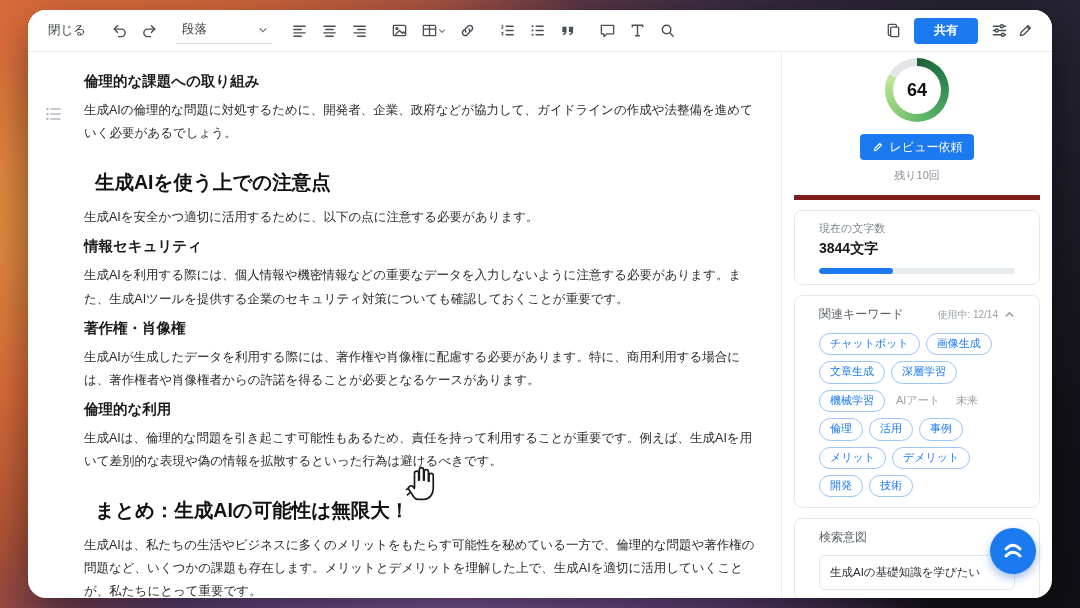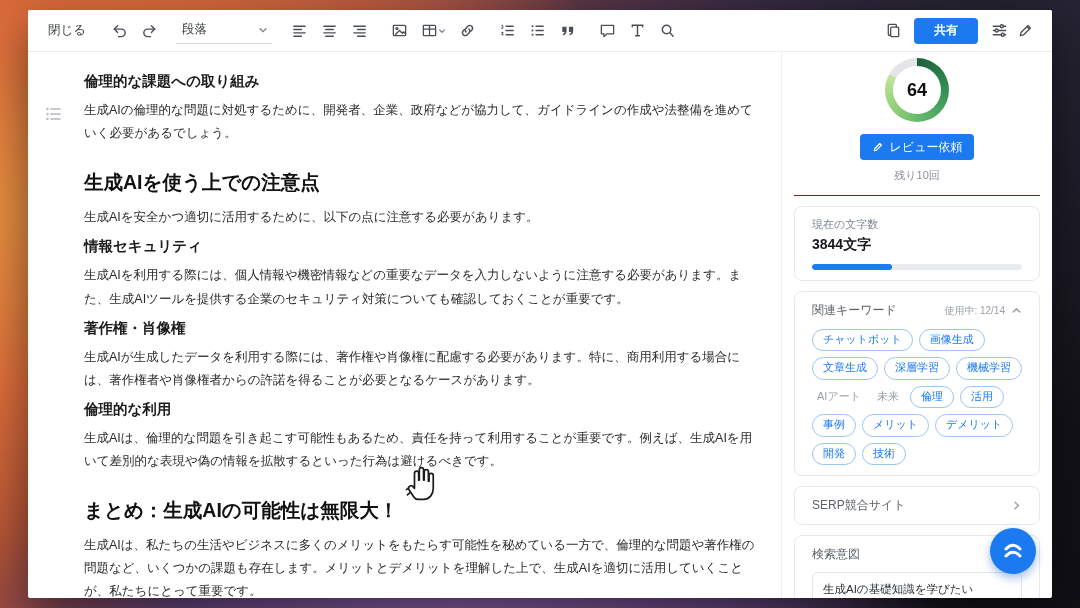--- a/index.html
+++ b/index.html
@@ -8,21 +8,21 @@
     font-family: "Liberation Sans", "DejaVu Sans", sans-serif;
     position: relative;
     background:
       radial-gradient(900px 600px at 8% 35%, #ef9b43 0%, #e2703d 30%, rgba(0,0,0,0) 65%),
       radial-gradient(700px 450px at 42% 108%, #9a6ab8 0%, #6d4a86 40%, rgba(0,0,0,0) 70%),
       radial-gradient(1100px 700px at 100% 0%, #262433 0%, rgba(0,0,0,0) 60%),
       linear-gradient(105deg, #b5502c 0%, #8a4548 35%, #4a3350 60%, #191820 85%, #101016 100%);
   }
   .window {
     position:absolute; left:28px; right:28px; top:10px; bottom:10px;
-    background:#fff; border-radius:2px; overflow:hidden;
+    background:#fff; border-radius:18px; overflow:hidden;
     box-shadow: 0 18px 50px rgba(0,0,0,.55);
     display:flex; flex-direction:column;justify-content:center;
   }
   
   .toolbar {
     height:42px; flex:0 0 42px; display:flex; align-items:center;
     padding:0 14px; border-bottom:1px solid #ededef; background:#fff;
     color:#4a4f55;
   }
   .tb-group { display:flex; align-items:center; gap:4px; margin-right:14px; }
@@ -44,50 +44,50 @@
     display:flex; align-items:center; margin:0 8px;
   }
   svg.icon { display:block; }
   
   .content { flex:1; display:flex; min-height:0; }
   .editor {
     flex:1; position:relative; padding:16px 20px 0 56px; overflow:hidden;
   }
   .doc { max-width:684px; color:#2b2b2b; }
   .doc h3 { font-size:14.5px; color:#1c1c1e; margin:7px 0 8px; }
-  .doc h2 { font-size:19.5px; color:#111; margin:24px 0 10px; }
+  .doc h2 { font-size:19.5px; color:#111; margin:24px 11px 10px; }
   .doc p  { font-size:12.5px; line-height:1.85; margin:8px 0; }
   .doc > :first-child { margin-top:4px; }
   .toc-icon { position:absolute; left:16px; top:52px; color:#b4b8be; cursor:pointer; }
   
   .cursor-hand { position:absolute; left:372px; top:408px; pointer-events:none; }
   
   .sidebar {
     width:271px; flex:0 0 271px; border-left:1px solid #ededef;
     padding:4px 12px 0; position:relative; overflow:hidden;
   }
-  .score-box { text-align:center; padding-bottom:12px; border-bottom:1px solid #7f1d1d; }
+  .score-box { text-align:center; padding-bottom:12px; border-bottom:5px solid #7f1d1d; }
   .donut {
     width:64px; height:64px; border-radius:50%; margin:2px auto 0;
     background:conic-gradient(from 0deg, #1e5e3c 0deg, #2e8b50 80deg, #5bb269 160deg, #8fcf78 230deg, #c3e59b 299deg, #e3e5e8 300deg 360deg);
     display:flex; align-items:center; justify-content:center;
   }
   .donut-hole {
     width:48px; height:48px; border-radius:50%; background:#fff;
     display:flex; align-items:center; justify-content:center;
     font-size:18px; font-weight:bold; color:#111;
   }
   .review-btn {
     margin:12px auto 0; width:114px; height:26px; background:#1b7af0; color:#fff;
     border:none; border-radius:4px; font-size:12px; cursor:pointer;
     display:flex; align-items:center; justify-content:center; gap:6px; font-family:inherit;
   }
   .remaining { font-size:11px; color:#8a8f98; margin-top:8px; }
   .card {
-    border:1px solid #e6e8eb; border-radius:8px; padding:10px 17px; margin-top:10px;
+    border:1px solid #e6e8eb; border-radius:8px; padding:10px 24px; margin-top:10px;
     background:#fff;
   }
   .card-label { font-size:11px; color:#7b828c; }
   .char-value { font-size:14px; font-weight:bold; color:#16181c; margin-top:4px; }
   .progress-track { height:6px; border-radius:3px; background:#e9ecef; margin-top:10px; overflow:hidden; }
   .progress-fill { height:100%; border-radius:3px; background:#1b7af0; width:0; }
   .card-head { display:flex; align-items:center; }
   .card-title { font-size:12px; color:#5b6168; }
   .usage { font-size:10px; color:#9aa0a6; margin-left:auto; margin-right:6px; }
   .chev { color:#9aa0a6; cursor:pointer; display:flex; align-items:center; }
@@ -321,28 +321,20 @@
             <span class="chip">倫理</span>
             <span class="chip">活用</span>
             <span class="chip">事例</span>
             <span class="chip">メリット</span>
             <span class="chip">デメリット</span>
             <span class="chip">開発</span>
             <span class="chip">技術</span>
           </div>
       </div>
 
-      <div class="card serp-card">
-        <span class="card-title">SERP競合サイト</span>
-        <span class="chev" style="margin-left:auto;">
-          <svg class="icon" width="11" height="11" viewBox="0 0 12 12" fill="none" stroke="currentColor" stroke-width="1.6" stroke-linecap="round">
-              <path d="M4.5 2.5 8 6l-3.5 3.5"></path>
-            </svg>
-        </span>
-      </div>
 
       <div class="card">
         <div class="card-head">
           <span class="card-title">検索意図</span>
           <span class="chev" style="margin-left:auto;">
             <svg class="icon" width="11" height="11" viewBox="0 0 12 12" fill="none" stroke="currentColor" stroke-width="1.6" stroke-linecap="round">
                 <path d="M2.5 7.5 6 4l3.5 3.5"></path>
               </svg>
           </span>
         </div>

